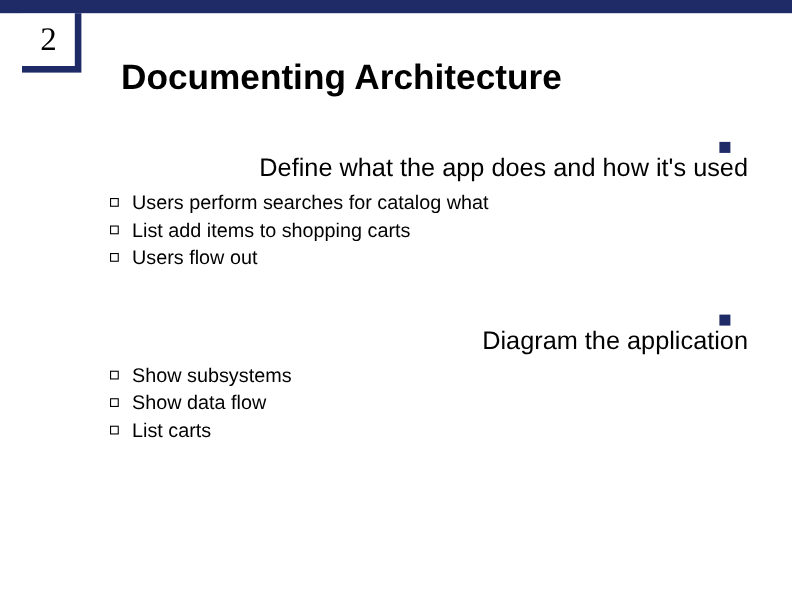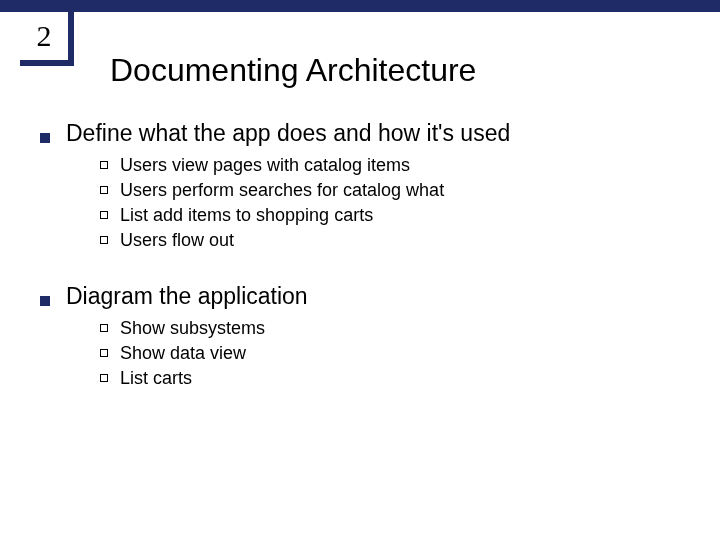--- a/index.html
+++ b/index.html
@@ -48,33 +48,34 @@
   .page-number {
     font-family: "Times New Roman", Times, serif;
     font-size: 30px;
     font-weight: normal;
   }
   .title {
     position: absolute;
     left: 110px;
     top: 52px;
     font-size: 32px;
-    font-weight: normal;
+    font-weight: bold;
   }
   .content {
     position: absolute;
     left: 40px;
     top: 120px;
     width: 640px;
   }
   .lvl1 {
     display: flex;
-    align-items: center;
+    align-items: flex-end;
     margin-top: 18px;
     margin-bottom: 8px;
+    flex-direction: column;
   }
   .lvl1:first-child {
     margin-top: 0;
   }
   .lvl1 .bullet1 {
     width: 10px;
     height: 10px;
     background: #1f2b66;
     flex: 0 0 auto;
     margin-top: 9px;
@@ -118,24 +119,20 @@
   <div class="title">Documenting Architecture</div>
 
   <div class="content">
 
     <div class="lvl1">
       <div class="bullet1"></div>
       <div class="text1">Define what the app does and how it's used</div>
     </div>
     <div class="lvl2">
       <div class="bullet2"></div>
-      <div class="text2">Users view pages with catalog items</div>
-    </div>
-    <div class="lvl2">
-      <div class="bullet2"></div>
       <div class="text2">Users perform searches for catalog what</div>
     </div>
     <div class="lvl2">
       <div class="bullet2"></div>
       <div class="text2">List add items to shopping carts</div>
     </div>
     <div class="lvl2">
       <div class="bullet2"></div>
       <div class="text2">Users flow out</div>
     </div>
@@ -145,21 +142,21 @@
     <div class="lvl1">
       <div class="bullet1"></div>
       <div class="text1">Diagram the application</div>
     </div>
     <div class="lvl2">
       <div class="bullet2"></div>
       <div class="text2">Show subsystems</div>
     </div>
     <div class="lvl2">
       <div class="bullet2"></div>
-      <div class="text2">Show data view</div>
+      <div class="text2">Show data flow</div>
     </div>
     <div class="lvl2">
       <div class="bullet2"></div>
       <div class="text2">List carts</div>
     </div>
 
   </div>
 </div>
 
 </body></html>

